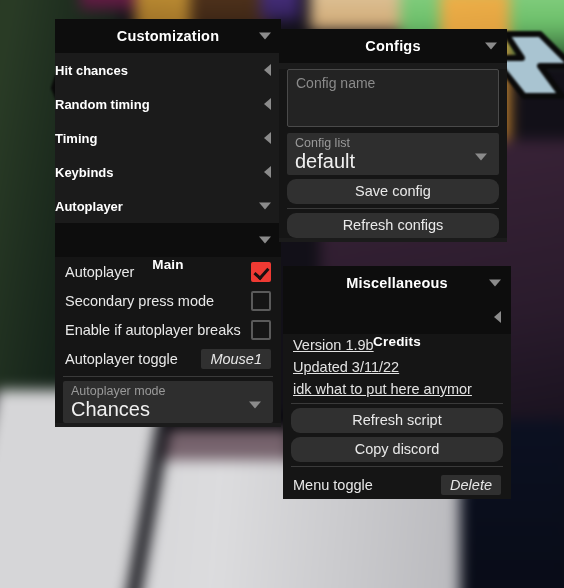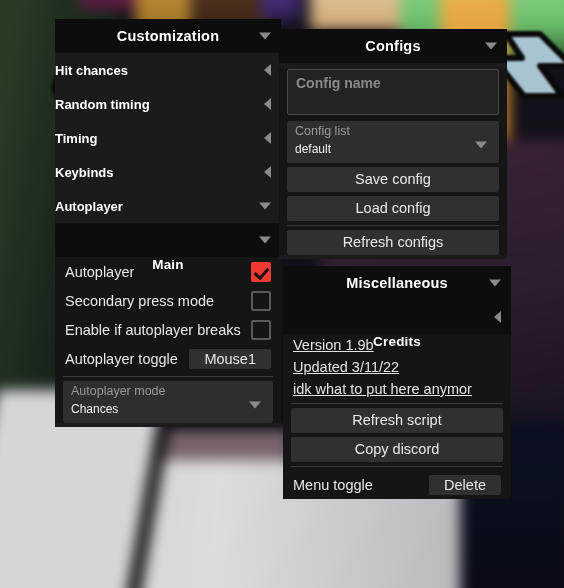--- a/index.html
+++ b/index.html
@@ -157,76 +157,76 @@
     width: 6px; height: 11px;
     border: solid #1a1010;
     border-width: 0 3px 3px 0;
     transform: rotate(42deg);
   }
 
   .keybtn {
     background: #303030;
     color: #e6e6e6;
     font-size: 14.5px;
-    padding: 2px 15px;
+    padding: 2px 9px;
     border: none;
     border-radius: 2px;
     font-family: "Liberation Sans", sans-serif;
     flex: none;
+    font-style: italic;
   }
 
   .btn {
     display: block;
     width: calc(100% - 16px);
     margin: 4px 8px;
     height: 25px;
     background: #303030;
     color: #e9e9e9;
     font-size: 14.5px;
     border: none;
-    border-radius: 2px;
+    border-radius: 9px;
     font-family: "Liberation Sans", sans-serif;
     text-align: center;
     line-height: 25px;
     cursor: pointer;
   }
 
   .divider {
     height: 1px;
     background: #3a3a3a;
     margin: 3px 8px;
   }
 
   .textbox {
     margin: 6px 8px;
-    height: 46px;
+    height: 58px;
     background: #232323;
     border: 1px solid #4a4a4a;
     border-radius: 2px;
     padding: 5px 8px;
     font-size: 14px;
     color: #8a8a8a;
-    font-weight: bold;
   }
 
   .dropdown {
     position: relative;
     margin: 4px 8px;
     height: 42px;
     background: #2e2e2e;
     border-radius: 2px;
     padding: 3px 8px 16px 8px;
   }
   .dropdown .dd-label {
     font-size: 12.5px;
     color: #9a9a9a;
     line-height: 15px;
   }
   .dropdown .dd-value {
-    font-size: 12px;
+    font-size: 20px;
     color: #f0f0f0;
     line-height: 20px;
   }
   .dropdown .caret.down { right: 12px; top: 58%; }
 
   .text-line {
     font-size: 14.5px;
     color: #e3e3e3;
     padding: 3px 10px;
     white-space: nowrap;
@@ -337,21 +337,20 @@
     <div class="sec-body dark">
       <div class="textbox">Config name</div>
 
       <div class="dropdown">
         <div class="dd-label">Config list</div>
         <div class="dd-value">default</div>
         <span class="caret down"></span>
       </div>
 
       <div class="btn">Save config</div>
-      <div class="btn">Load config</div>
 
       <div class="divider"></div>
 
       <div class="btn">Refresh configs</div>
     </div>
   </div>
 
   <div class="panel" id="panel-misc">
 
     <div class="sec-header">

